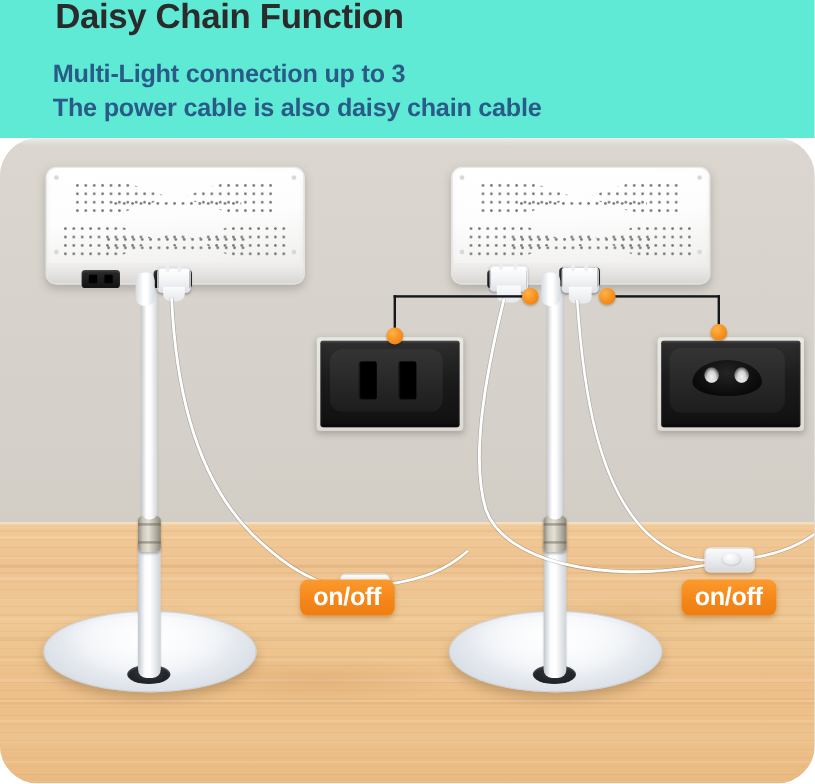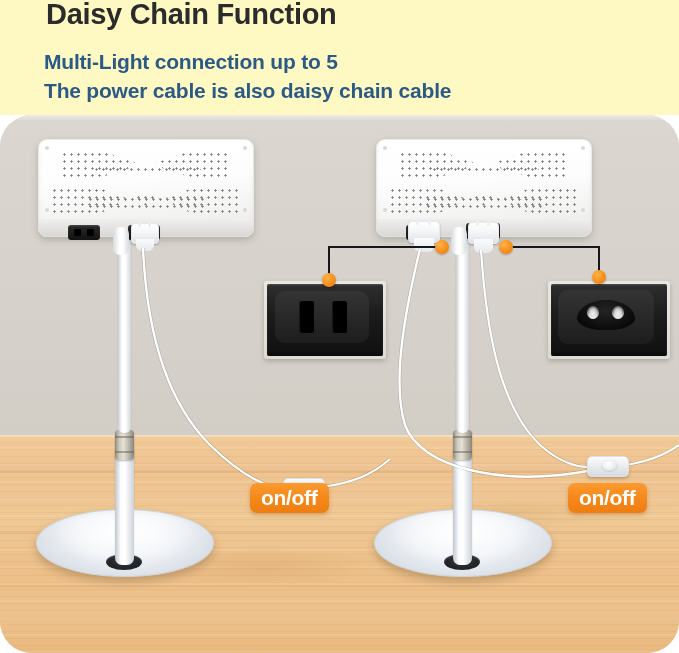--- a/index.html
+++ b/index.html
@@ -1,20 +1,20 @@
 <!DOCTYPE html>
 <html><head>
 <meta charset="utf-8">
 <style>
   html,body{margin:0;padding:0;background:#fff;}
   body{font-family:"Liberation Sans",sans-serif;}
   #page{position:relative;width:679px;height:653px;overflow:hidden;background:#ffffff;}
 
   
-  #header{position:absolute;left:0;top:0;width:679px;height:115px;background:#fef9c3;}
+  #header{position:absolute;left:0;top:0;width:679px;height:115px;background:#5eead4;}
   #title{position:absolute;left:46px;top:-2px;font-size:29px;font-weight:700;color:#2b2b2b;
          letter-spacing:-0.3px;white-space:nowrap;font-family:"Liberation Sans",sans-serif;}
   #sub1{position:absolute;left:44px;top:50px;font-size:21px;font-weight:700;color:#2a5a86;
         white-space:nowrap;letter-spacing:-0.2px;}
   #sub2{position:absolute;left:44px;top:79px;font-size:21px;font-weight:700;color:#2a5a86;
         white-space:nowrap;letter-spacing:-0.2px;text-align:center;}
 
   
   #scene{position:absolute;left:0;top:115px;width:679px;height:538px;overflow:hidden;
          background:linear-gradient(180deg,#d9d5ce 0%,#d7d3cc 50%,#d4d0c8 100%);border-radius:32px;}
@@ -130,21 +130,21 @@
      color:#fff;font-size:21px;font-weight:700;line-height:30px;text-align:center;
      padding:0 11px;box-shadow:0 2px 4px rgba(150,90,20,.35);letter-spacing:-0.3px;}
 </style>
 </head>
 <body>
 
 <div id="page">
 
   <div id="header">
     <div id="title">Daisy Chain Function</div>
-    <div id="sub1">Multi-Light connection up to 5</div>
+    <div id="sub1">Multi-Light connection up to 3</div>
     <div id="sub2">The power cable is also daisy chain cable</div>
   </div>
 
   <div id="scene">
 
     <div id="wall"></div>
 
     <div id="table">
       <div class="edge"></div>
       <div class="grain1"></div>

